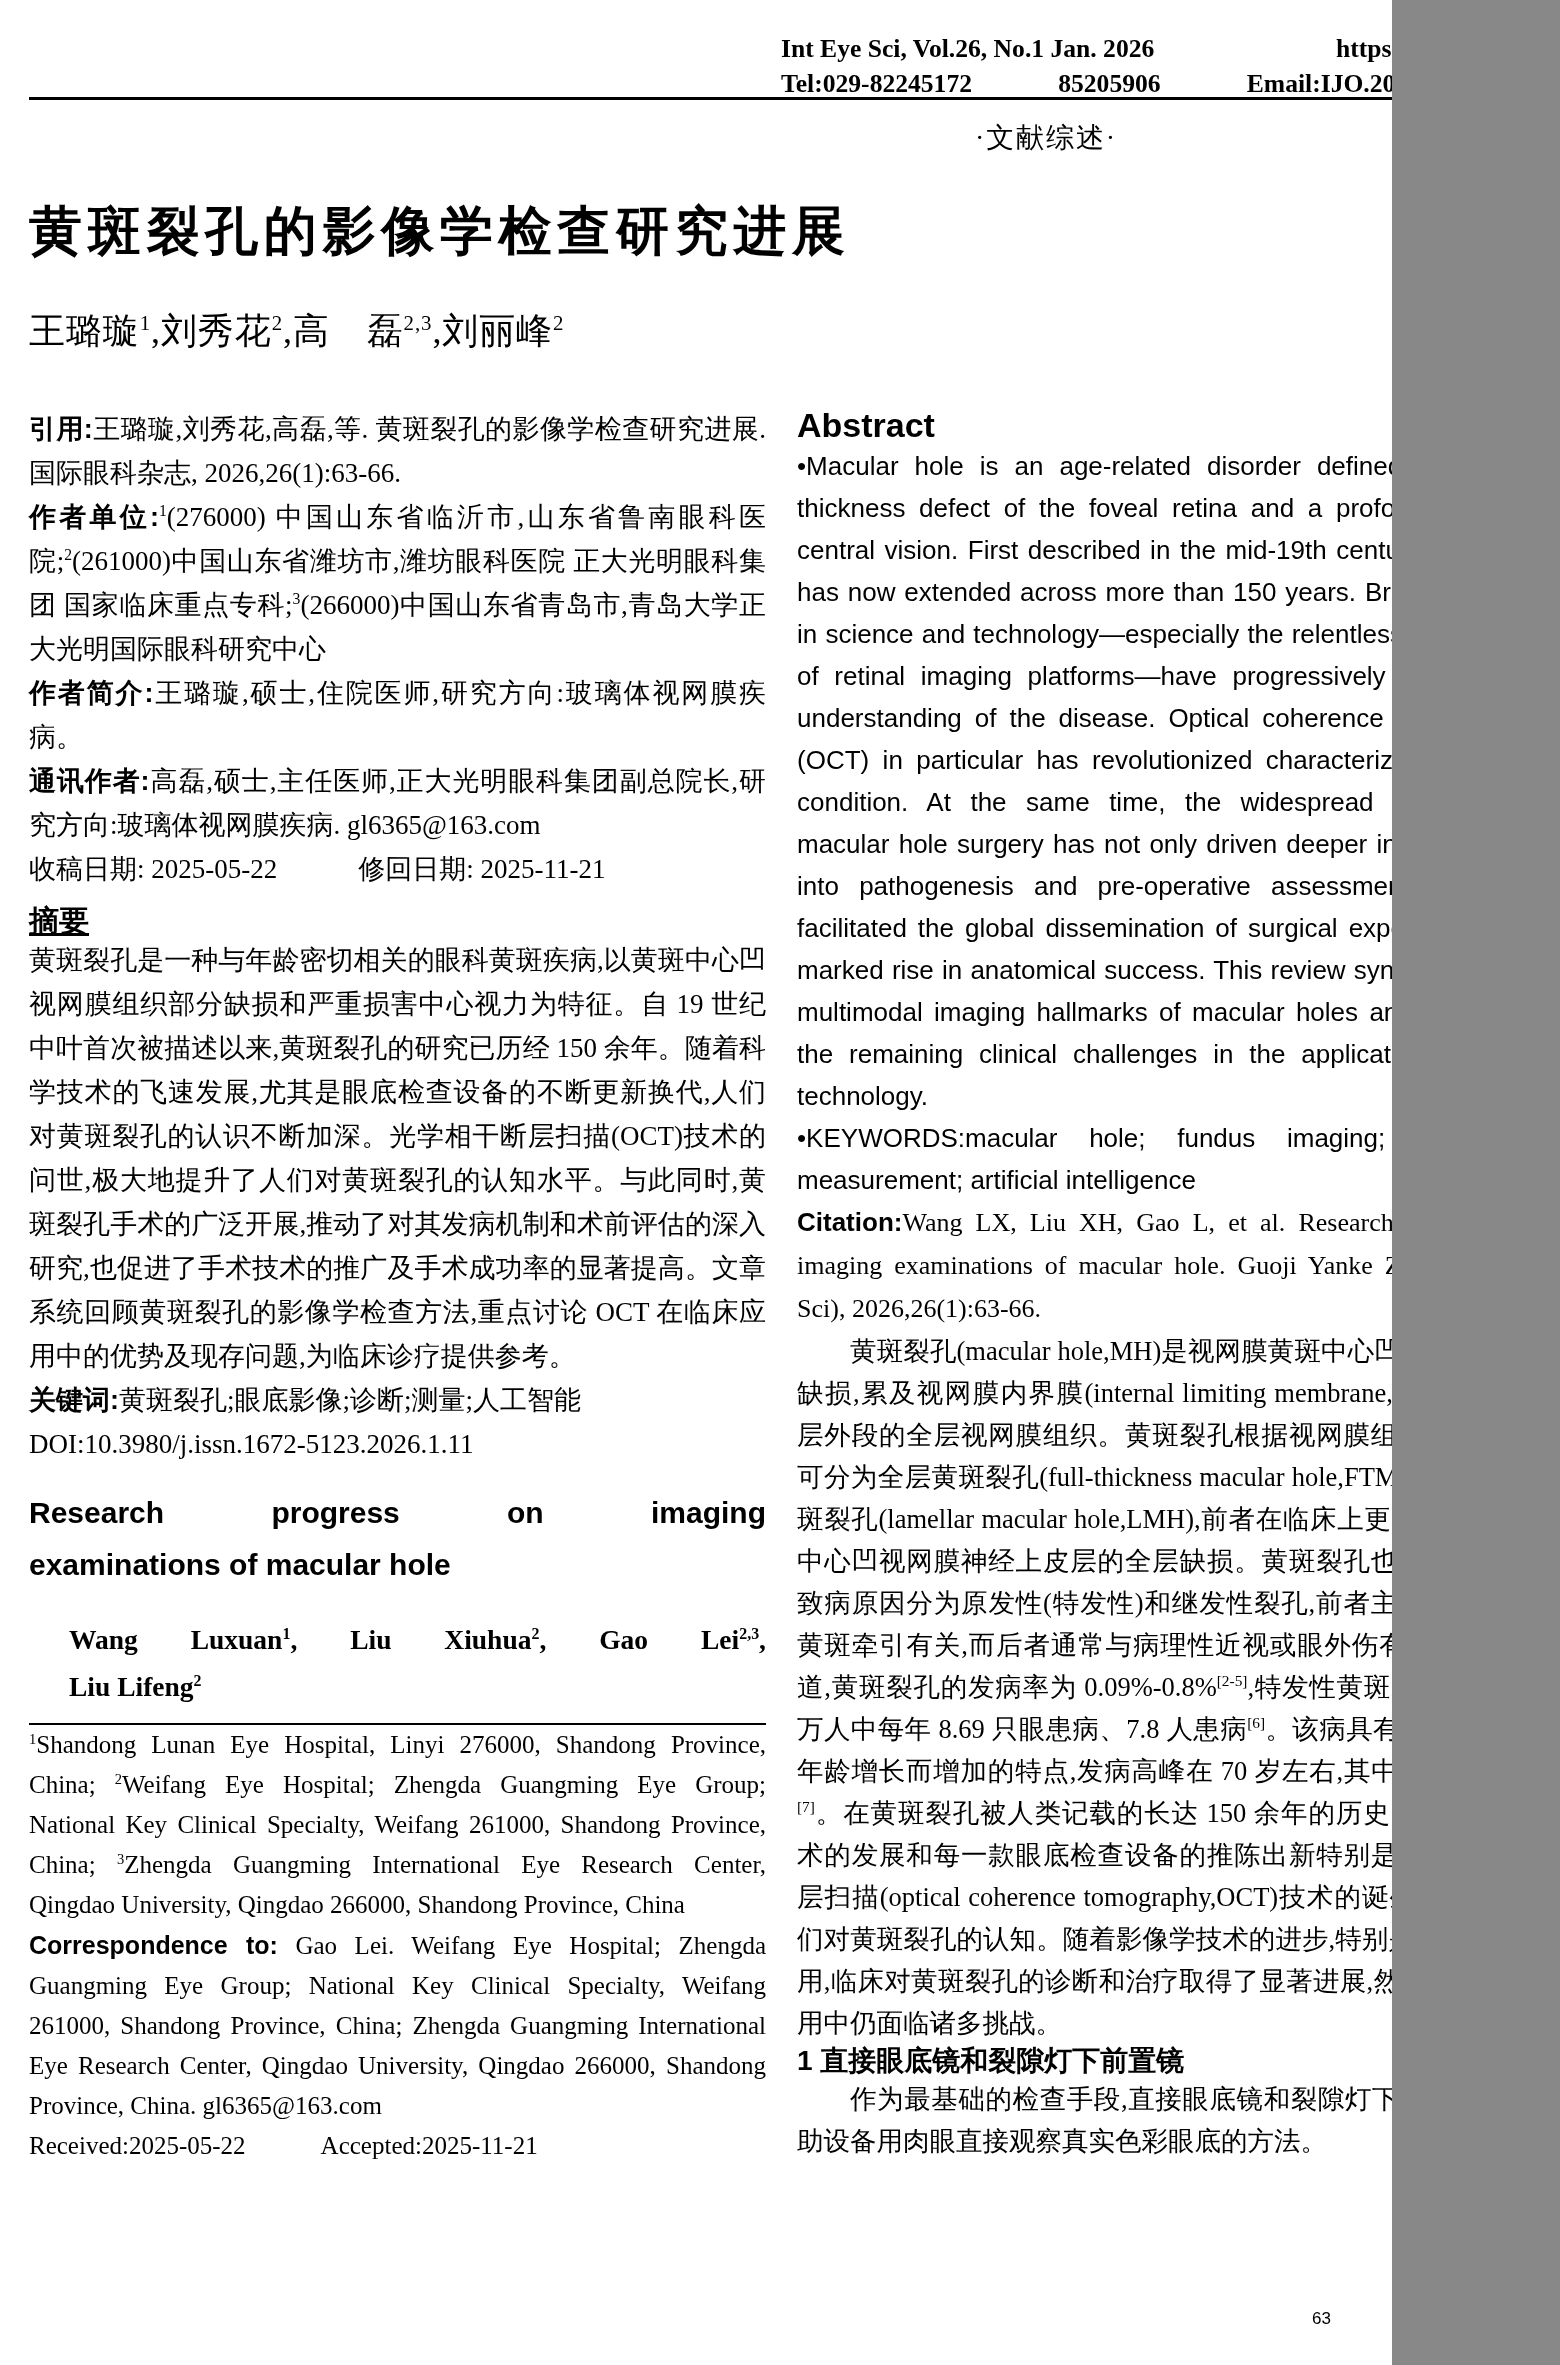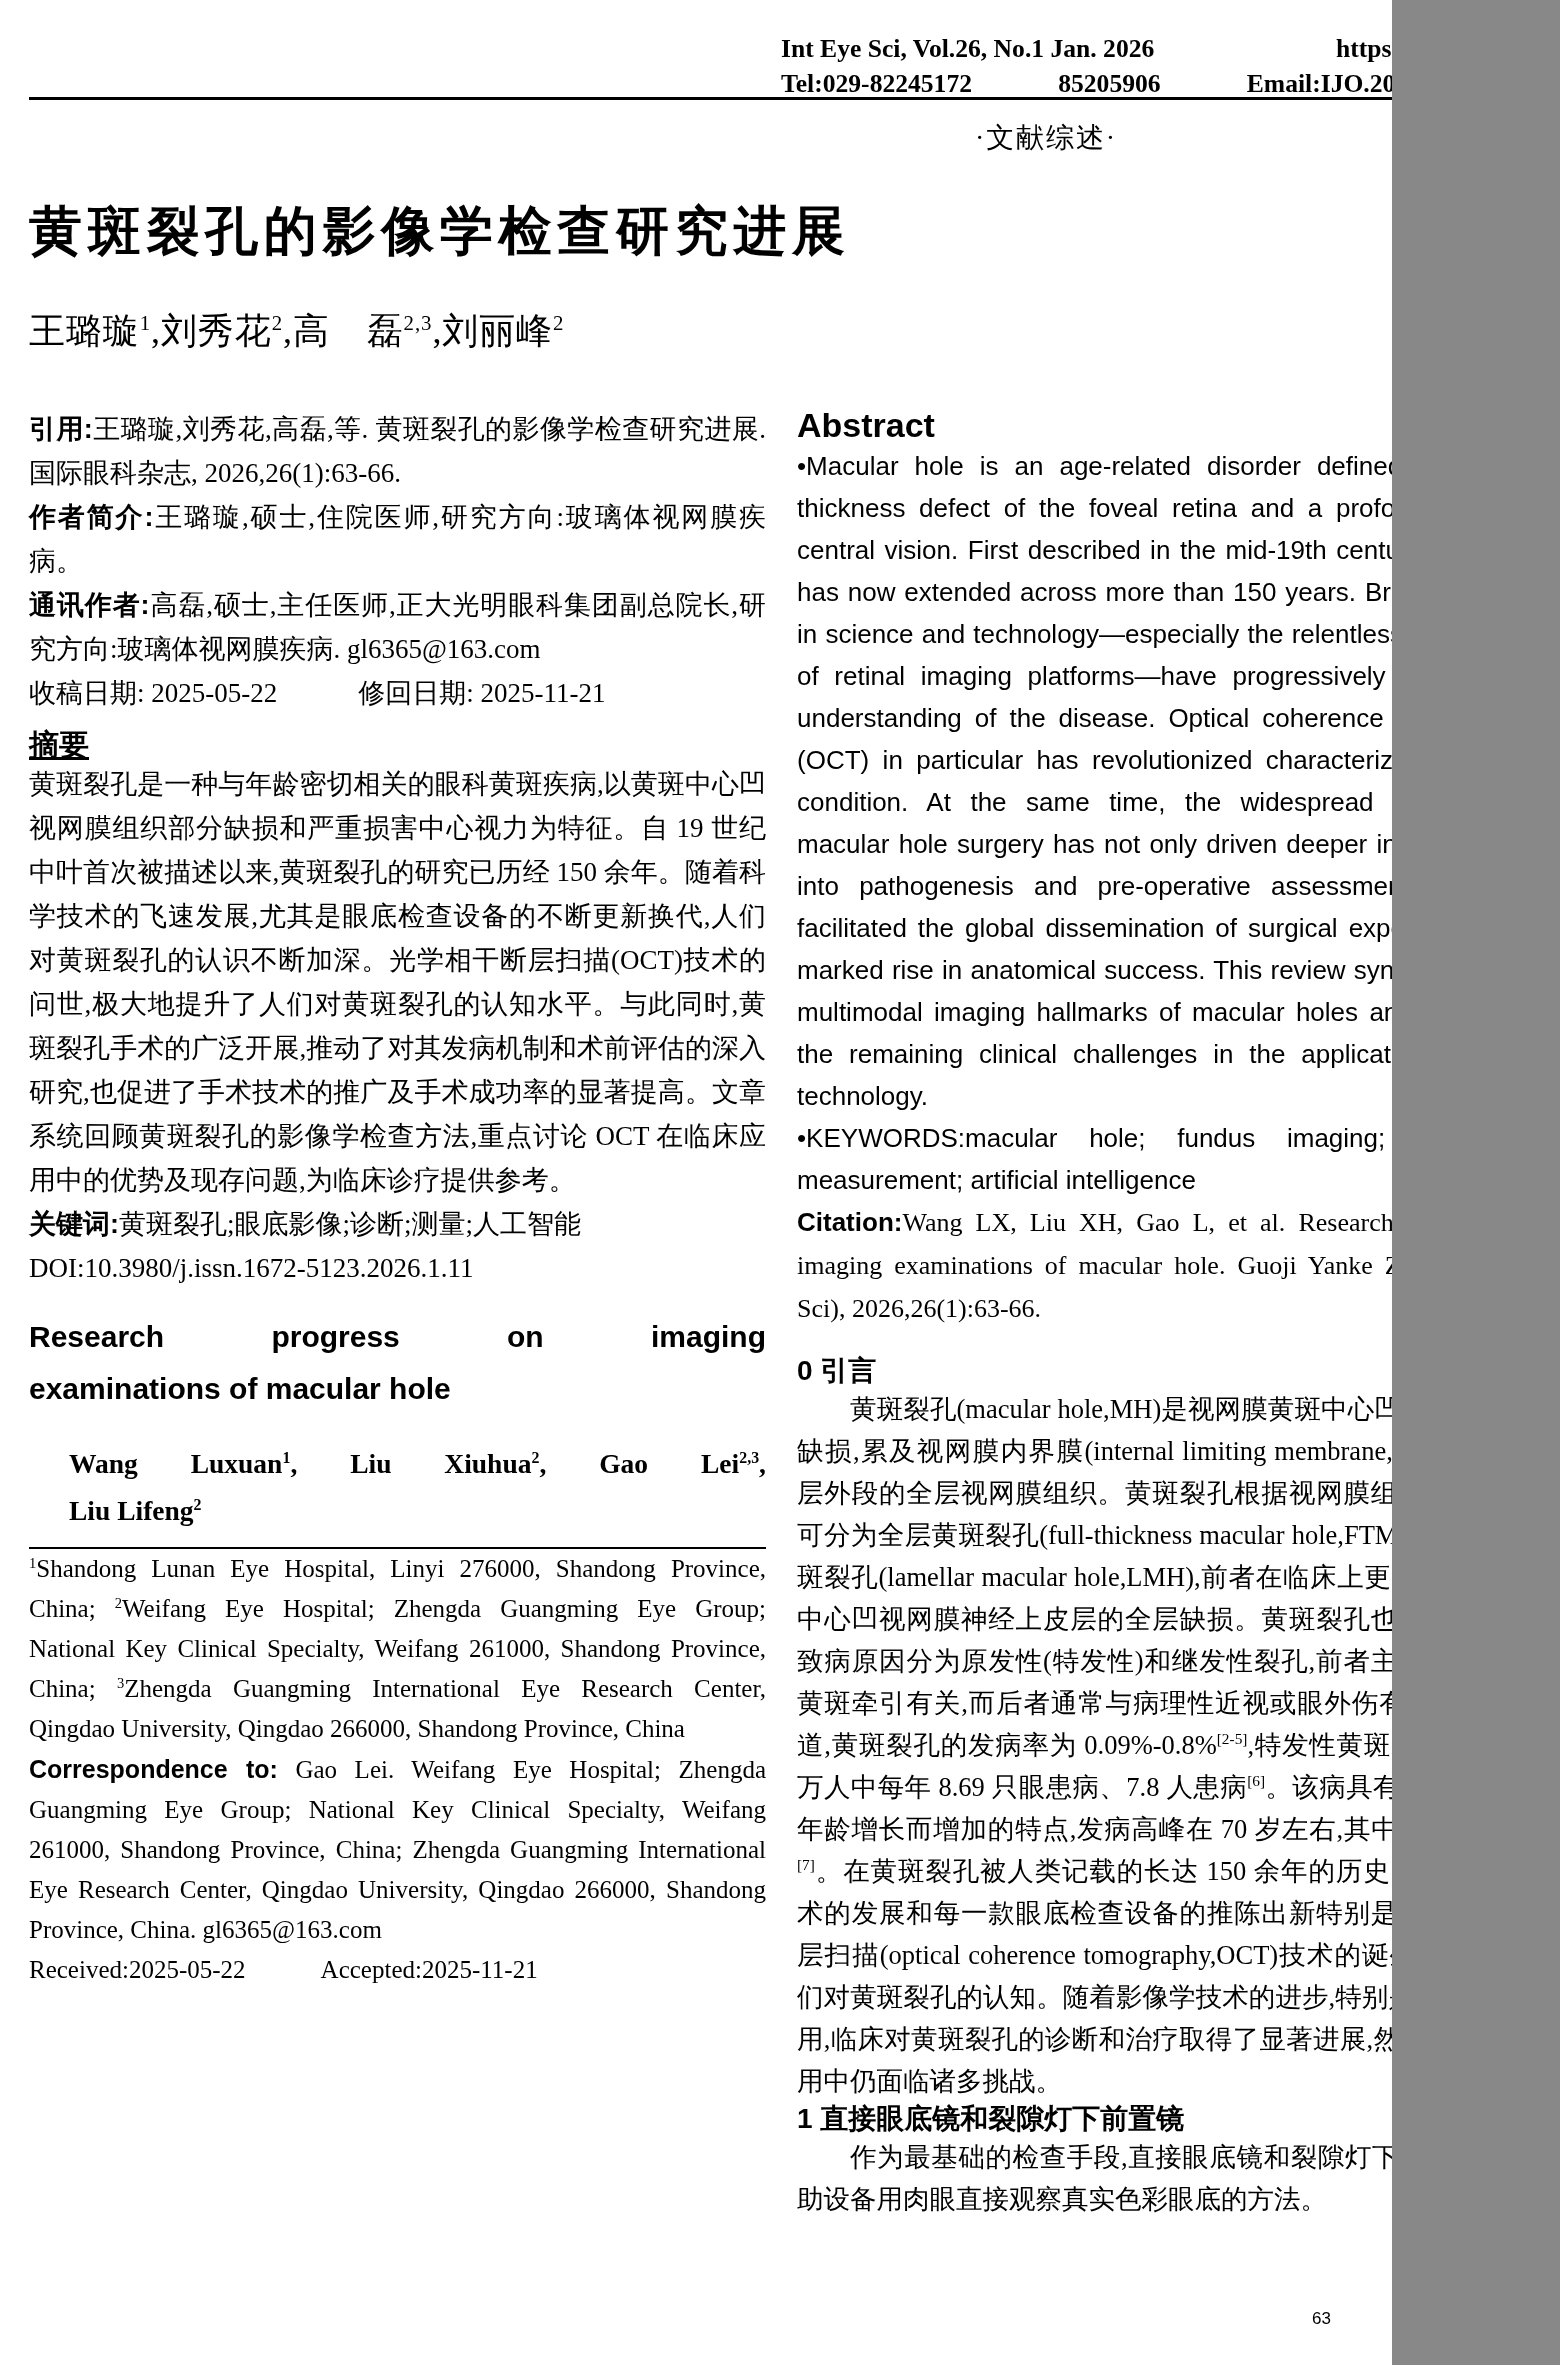--- a/index.html
+++ b/index.html
@@ -95,20 +95,21 @@
   <div class="hdr-rule"></div>
   <div class="badge">·文献综述·</div>
 
   <div class="title-cn sans">黄斑裂孔的影像学检查研究进展</div>
   <div class="authors-cn">王璐璇<sup>1</sup>,刘秀花<sup>2</sup>,高　磊<sup>2,3</sup>,刘丽峰<sup>2</sup></div>
 
   <div class="col col-left">
 
     <p class="cn-body"><span class="lbl">引用:</span><span>王璐璇,刘秀花,高磊,等. 黄斑裂孔的影像学检查研究进展. 国际眼科杂志, 2026,26(1):63-66.</span></p>
 
+    <p class="cn-body mt40"><span class="lbl">作者单位:</span><span><sup>1</sup>(276000) 中国山东省临沂市,山东省鲁南眼科医院;<sup>2</sup>(261000)中国山东省潍坊市,潍坊眼科医院 正大光明眼科集团 国家临床重点专科;<sup>3</sup>(266000)中国山东省青岛市,青岛大学正大光明国际眼科研究中心</span></p>
 
     <p class="cn-body"><span class="lbl">作者简介:</span><span>王璐璇,硕士,住院医师,研究方向:玻璃体视网膜疾病。</span></p>
 
     <p class="cn-body"><span class="lbl">通讯作者:</span><span>高磊,硕士,主任医师,正大光明眼科集团副总院长,研究方向:玻璃体视网膜疾病. gl6365@163.com</span></p>
 
     <p class="cn-body">收稿日期: 2025-05-22　　　修回日期: 2025-11-21</p>
 
     <div class="abs-cn-head sans">摘要</div>
     <p class="cn-body">黄斑裂孔是一种与年龄密切相关的眼科黄斑疾病,以黄斑中心凹视网膜组织部分缺损和严重损害中心视力为特征。自 19 世纪中叶首次被描述以来,黄斑裂孔的研究已历经 150 余年。随着科学技术的飞速发展,尤其是眼底检查设备的不断更新换代,人们对黄斑裂孔的认识不断加深。光学相干断层扫描(OCT)技术的问世,极大地提升了人们对黄斑裂孔的认知水平。与此同时,黄斑裂孔手术的广泛开展,推动了对其发病机制和术前评估的深入研究,也促进了手术技术的推广及手术成功率的显著提高。文章系统回顾黄斑裂孔的影像学检查方法,重点讨论 OCT 在临床应用中的优势及现存问题,为临床诊疗提供参考。</p>
 
@@ -138,21 +139,20 @@
   <div class="col col-right">
 
     <div class="abs-head sans">Abstract</div>
 
     <p class="abs-body sans">•Macular hole is an age-related disorder defined by a full-thickness defect of the foveal retina and a profound loss of central vision. First described in the mid-19th century, its study has now extended across more than 150 years. Breakthroughs in science and technology—especially the relentless refinement of retinal imaging platforms—have progressively refined our understanding of the disease. Optical coherence tomography (OCT) in particular has revolutionized characterization of the condition. At the same time, the widespread adoption of macular hole surgery has not only driven deeper investigations into pathogenesis and pre-operative assessment but also facilitated the global dissemination of surgical expertise and a marked rise in anatomical success. This review synthesizes the multimodal imaging hallmarks of macular holes and highlights the remaining clinical challenges in the application of OCT technology.</p>
 
     <p class="abs-body sans">•KEYWORDS:macular hole; fundus imaging; diagnosis; measurement; artificial intelligence</p>
 
     <p class="cit-body mt50"><span class="lbl">Citation:</span><span>Wang LX, Liu XH, Gao L, et al. Research progress on imaging examinations of macular hole. Guoji Yanke Zazhi(Int Eye Sci), 2026,26(1):63-66.</span></p>
 
-    <div class="sec-head sans mt50">0 引言</div>
 
     <p class="cn-body-r indent">黄斑裂孔(macular hole,MH)是视网膜黄斑中心凹的一种组织缺损,累及视网膜内界膜(internal limiting membrane,ILM)至感光层外段的全层视网膜组织。黄斑裂孔根据视网膜组织缺失层次可分为全层黄斑裂孔(full-thickness macular hole,FTMH)和板层黄斑裂孔(lamellar macular hole,LMH),前者在临床上更为常见,系指中心凹视网膜神经上皮层的全层缺损。黄斑裂孔也可以根据其致病原因分为原发性(特发性)和继发性裂孔,前者主要与玻璃体黄斑牵引有关,而后者通常与病理性近视或眼外伤有关<sup>[1]</sup>。据报道,黄斑裂孔的发病率为 0.09%-0.8%<sup>[2-5]</sup>,特发性黄斑裂孔为每 10 万人中每年 8.69 只眼患病、7.8 人患病<sup>[6]</sup>。该病具有发病率随着年龄增长而增加的特点,发病高峰在 70 岁左右,其中女性占多数<sup>[7]</sup>。在黄斑裂孔被人类记载的长达 150 余年的历史当中,科学技术的发展和每一款眼底检查设备的推陈出新特别是光学相干断层扫描(optical coherence tomography,OCT)技术的诞生,拓展了人们对黄斑裂孔的认知。随着影像学技术的进步,特别是 OCT 的应用,临床对黄斑裂孔的诊断和治疗取得了显著进展,然而在实际应用中仍面临诸多挑战。</p>
 
     <div class="sec-head sans">1 直接眼底镜和裂隙灯下前置镜</div>
 
     <p class="cn-body-r indent">作为最基础的检查手段,直接眼底镜和裂隙灯下前置镜是借助设备用肉眼直接观察真实色彩眼底的方法。</p>
   </div>
 
   <div class="page-num">63</div>
 </div>

